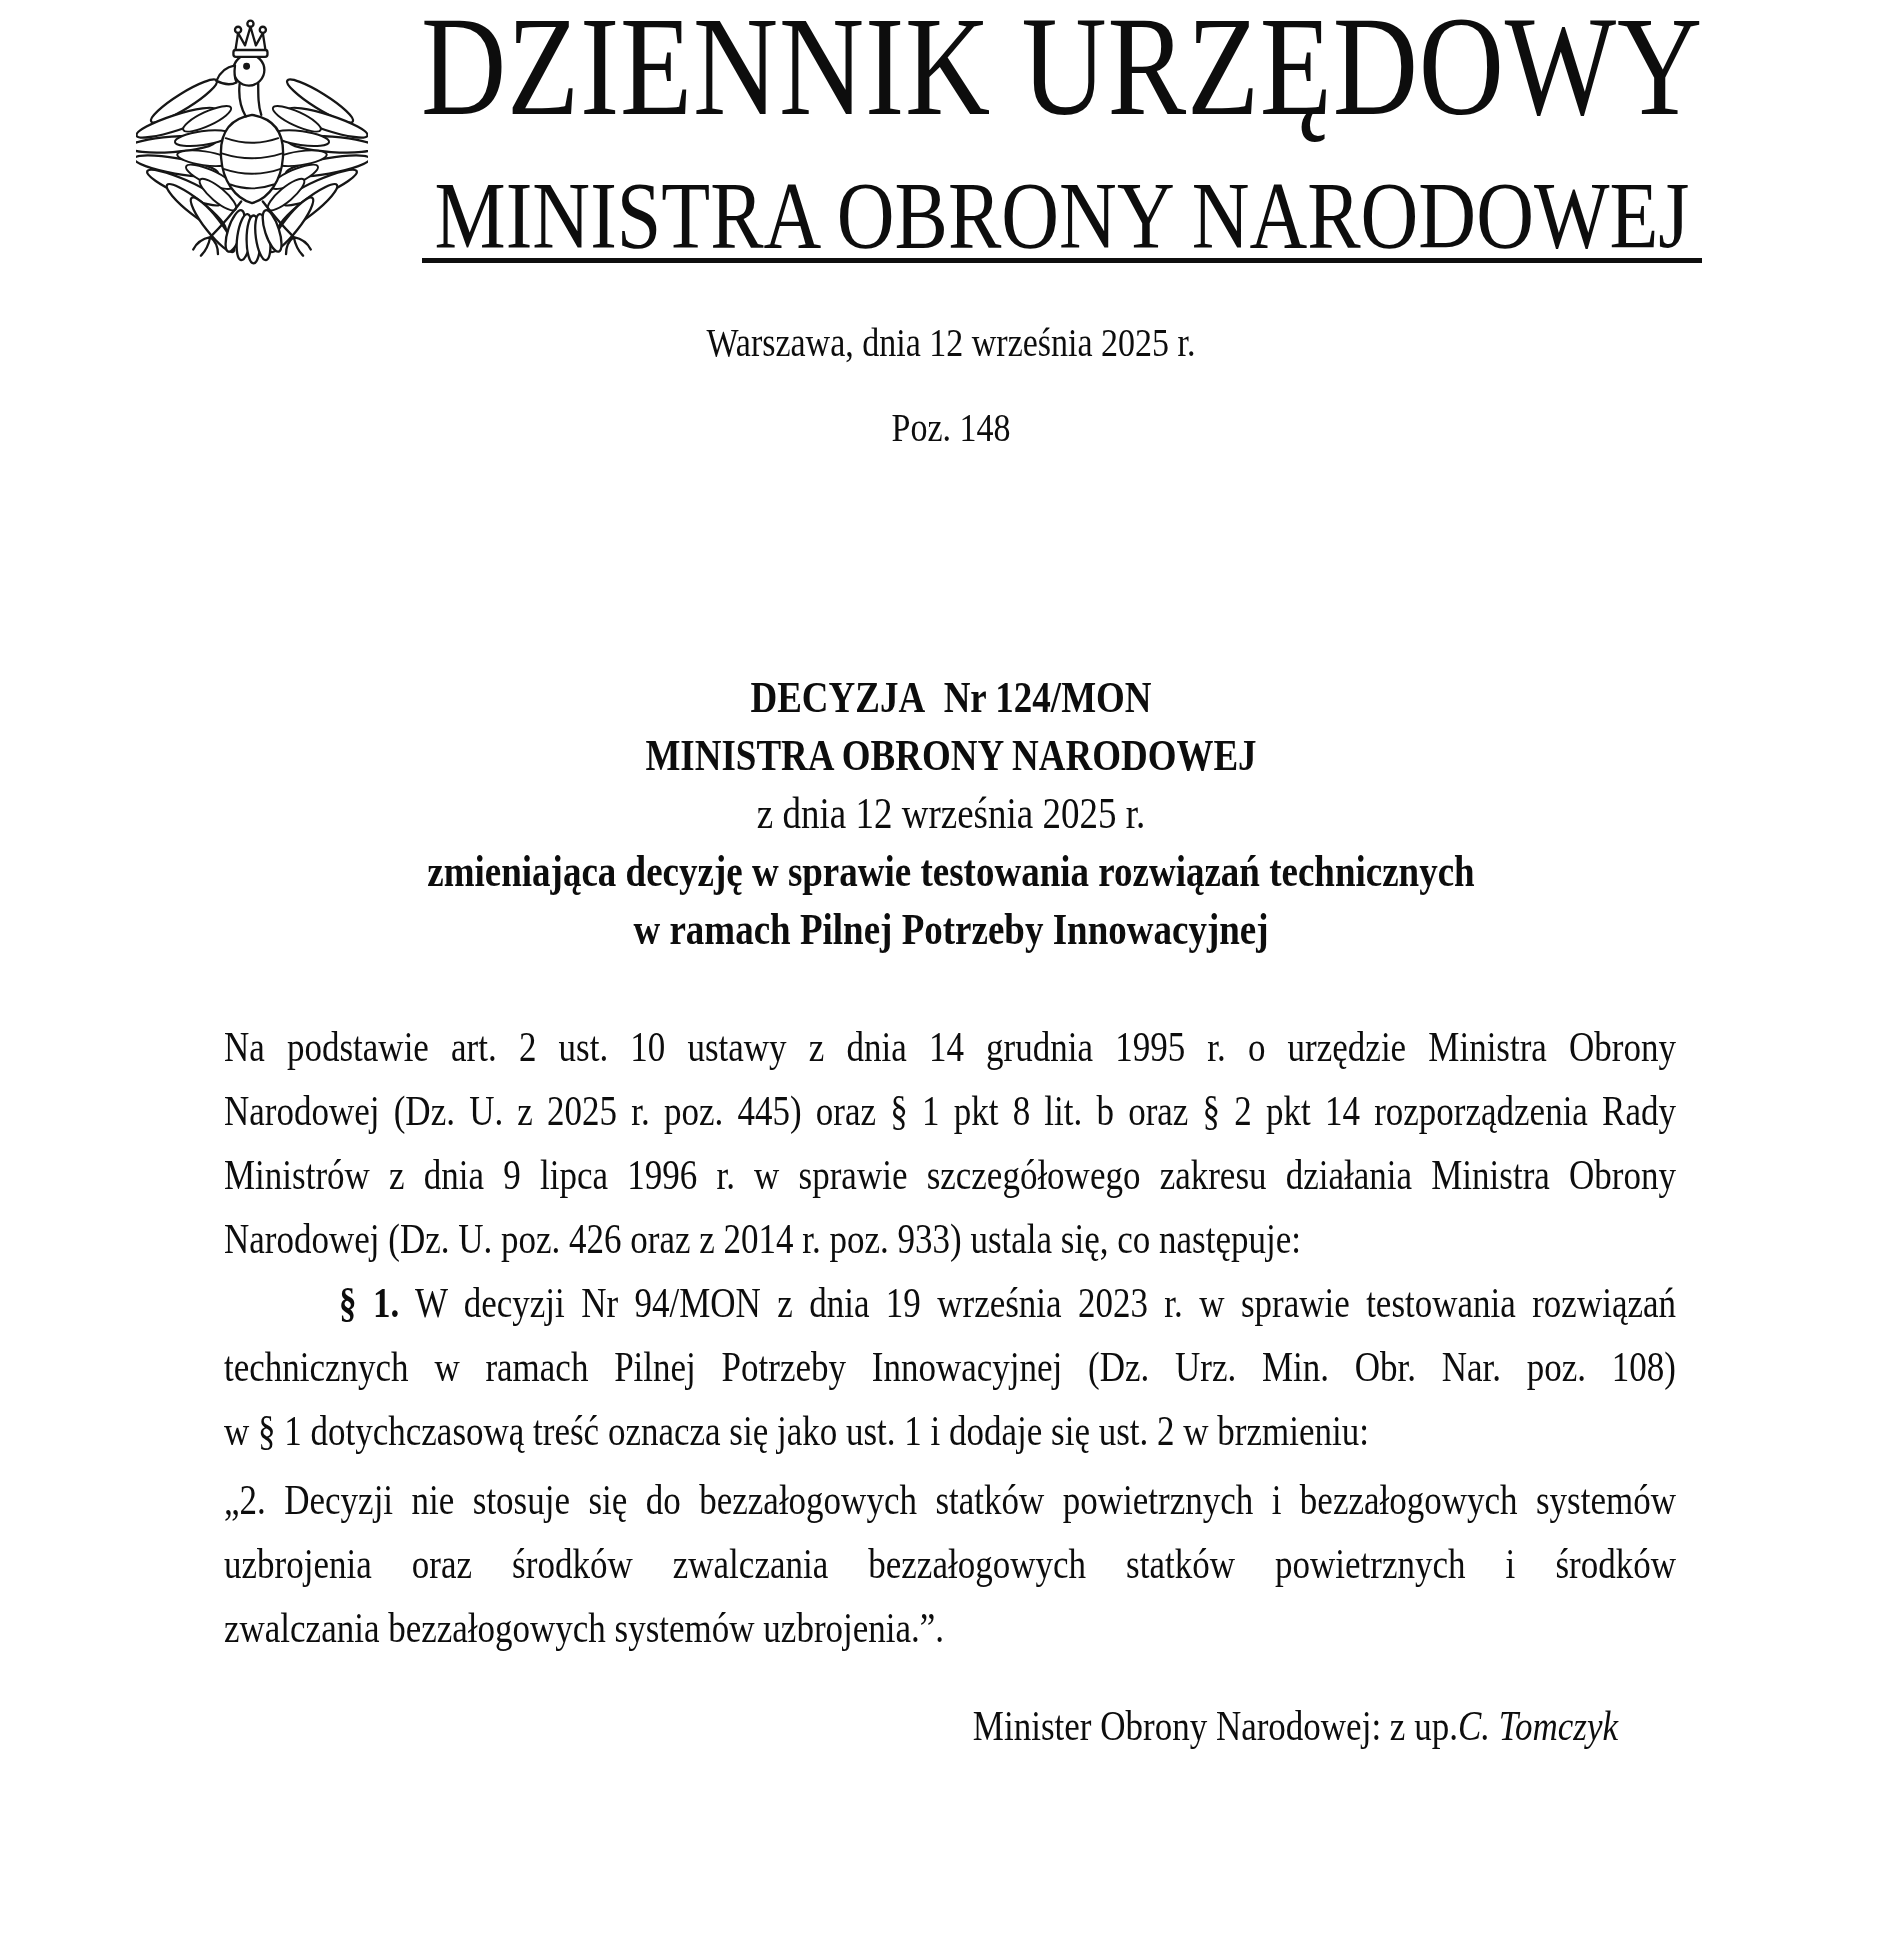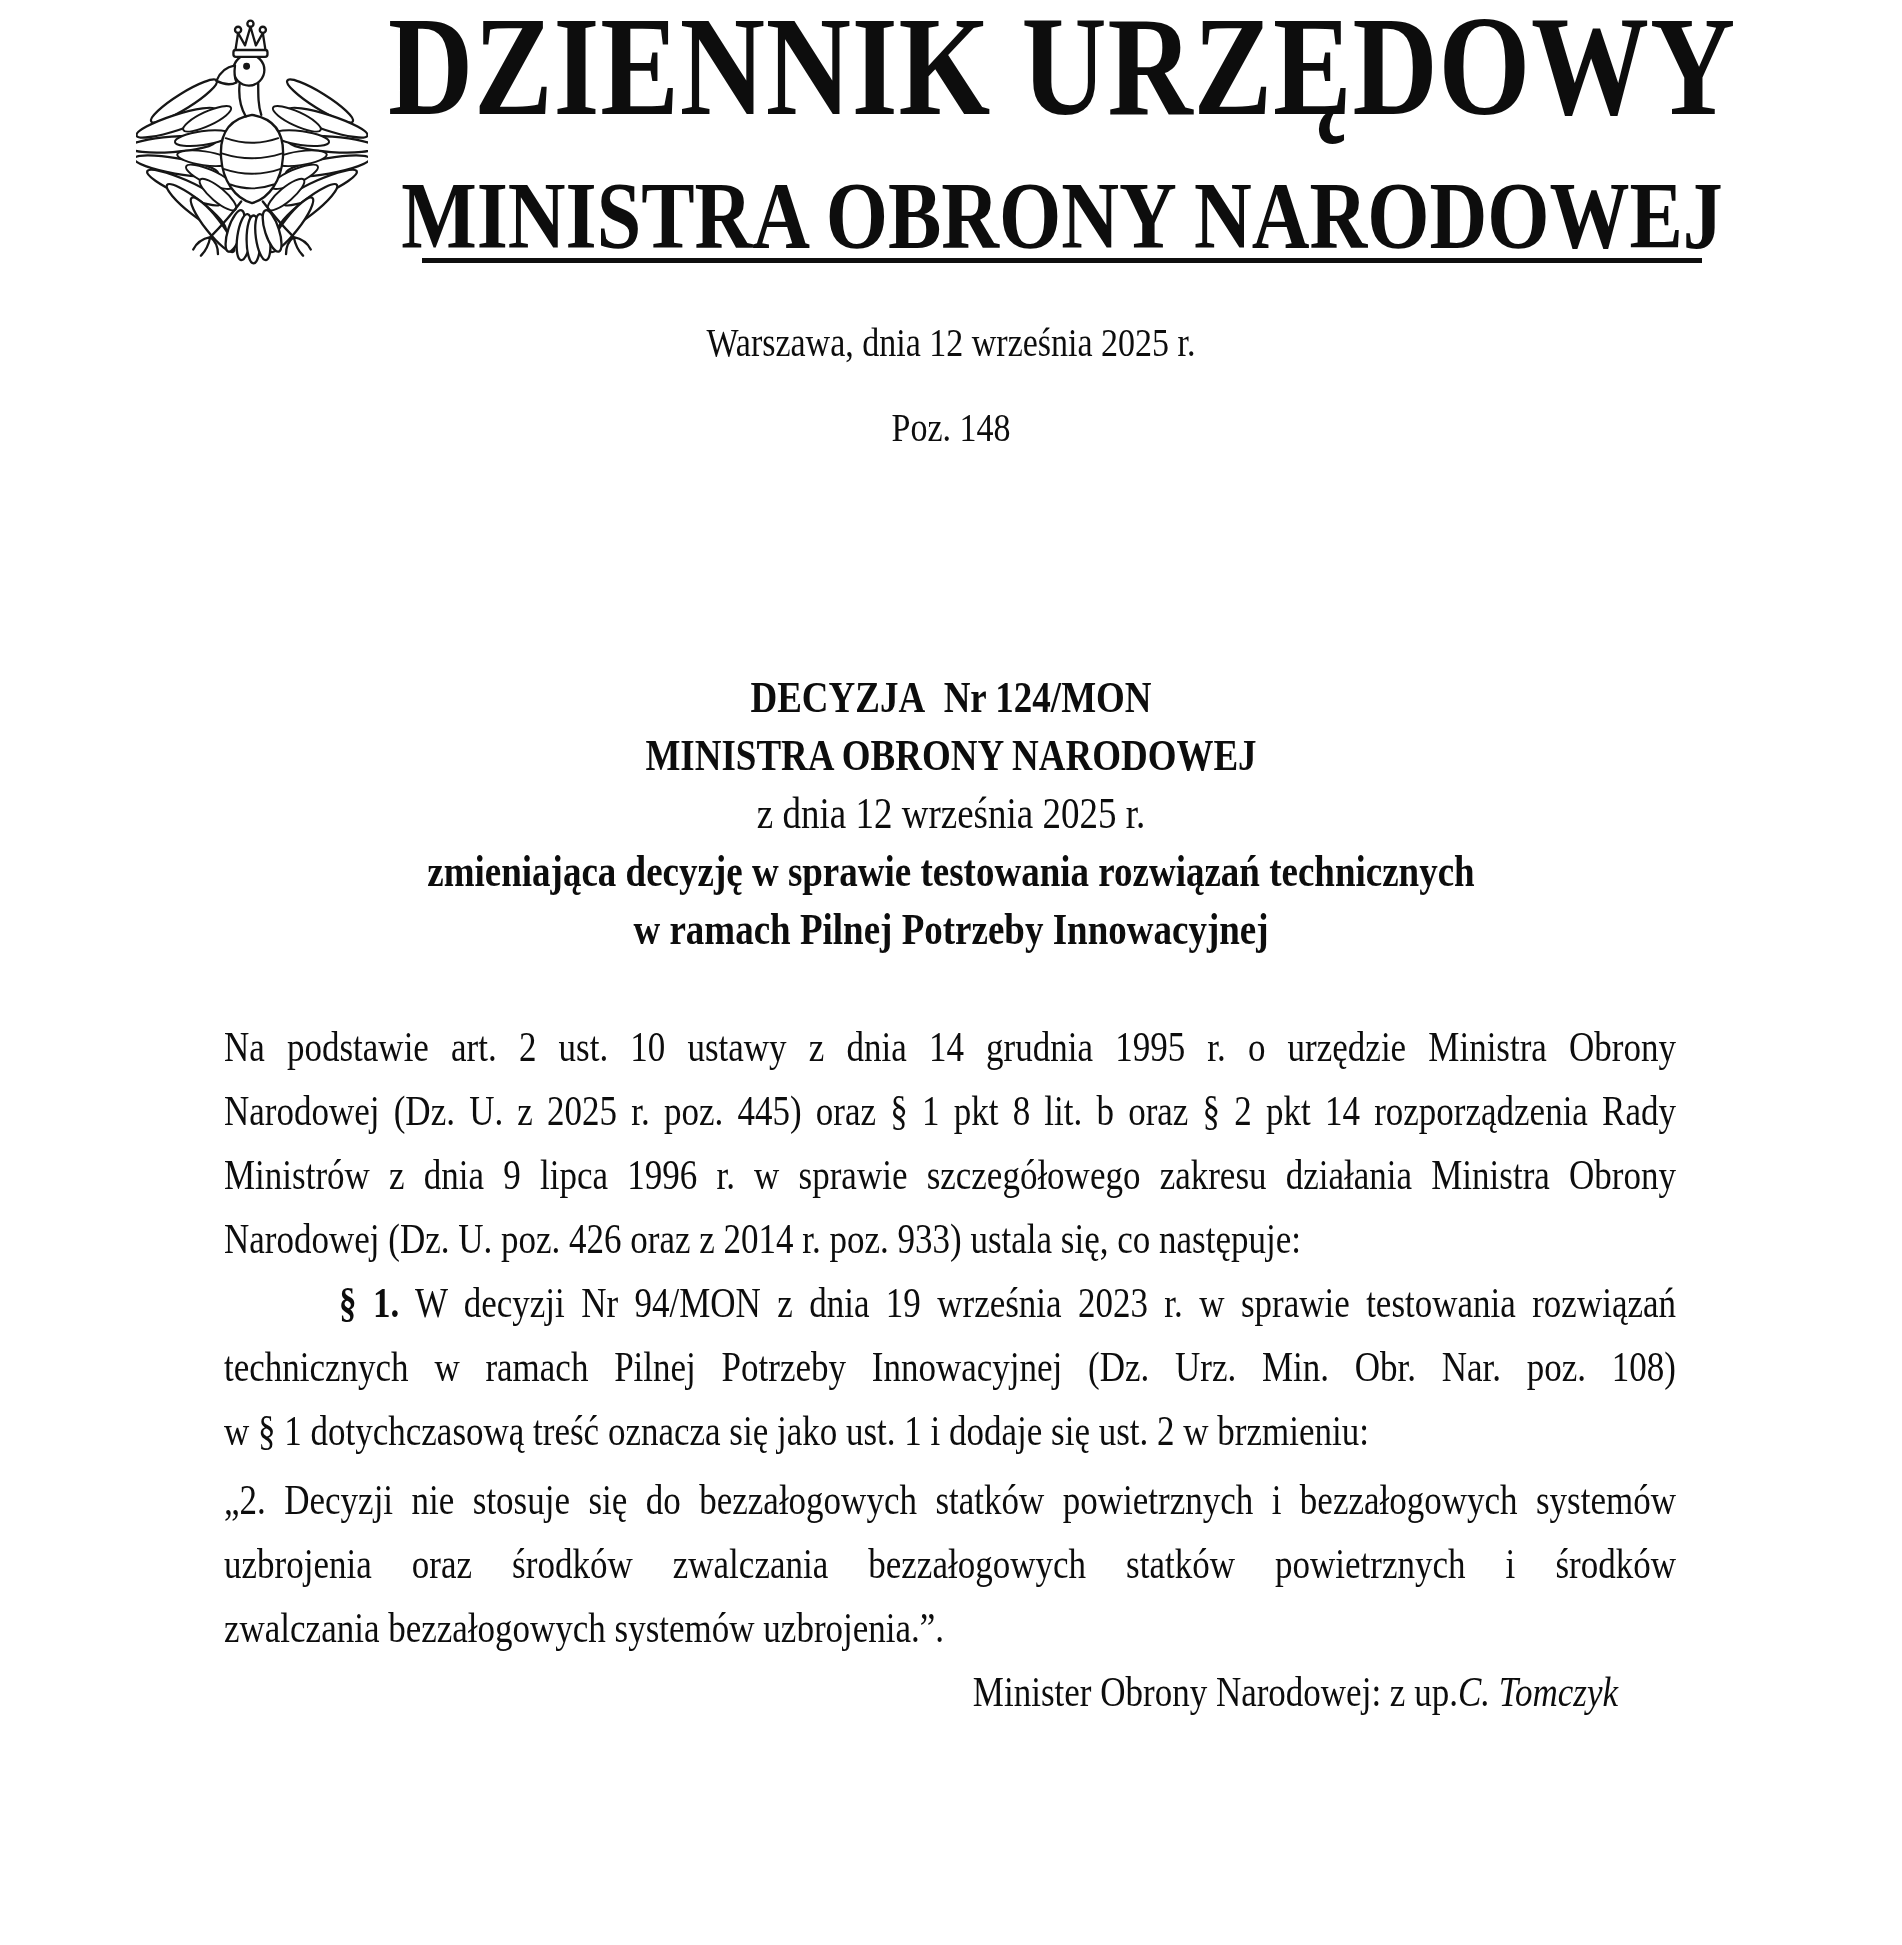--- a/index.html
+++ b/index.html
@@ -9,42 +9,42 @@
     background: #ffffff;
     color: #0d0d0d;
     font-family: "Liberation Serif", "DejaVu Serif", serif;
     position: relative;
     overflow: hidden;
   }
   .ln { transform: scaleY(1.2); transform-origin: 50% 55%; }
 
   
   #emblem { position: absolute; left: 136px; top: 14px; width: 232px; height: 256px; }
-  #masthead { position: absolute; left: 376px; top: 6.1px; width: 1372px; text-align: center; font-weight: bold; }
+  #masthead { position: absolute; left: 376px; top: 6.1px; width: 1372px; text-align: center; }
   .m1 { font-size: 118px; line-height: 123px; white-space: nowrap; letter-spacing: 0.8px; }
   .m2 { position: absolute; left: 0; right: 0; top: 168px; font-size: 80px; line-height: 84px; white-space: nowrap; }
   #masthead-rule { position: absolute; left: 422px; top: 258px; width: 1280px; height: 5.4px; background: #0f0f0f; }
 
   
   #dateline { position: absolute; left: 0; width: 1902px; top: 320px; text-align: center; font-size: 34px; line-height: 46px; }
   #poz      { position: absolute; left: 0; width: 1902px; top: 405px; text-align: center; font-size: 34px; line-height: 46px; }
 
   
   #act-title { position: absolute; left: 0; width: 1902px; top: 669px; text-align: center; font-size: 37px; line-height: 58px; }
   .b { font-weight: bold; }
 
   
   #doc { position: absolute; left: 224px; top: 1016px; width: 1452px; font-size: 35px; line-height: 64px; }
   .jl { text-align: justify; text-align-last: justify; }
   .ll { text-align: left; }
   .indent { padding-left: 115px; }
   #sec1 { }
   #quote { margin-top: 4.6px; }
   #sec2 { margin-top: 28px; }
-  #signature { text-align: right; padding-right: 58px; }
+  #signature { margin-top: 34px; text-align: right; padding-right: 58px; }
   #signature i { font-style: italic; }
 
   svg { display: block; width: 100%; height: 100%; }
 </style>
 </head>
 <body>
 
 <div id="emblem">
   <svg viewBox="0 0 300 330">
     <g fill="#ffffff" stroke="#161616" stroke-width="3" stroke-linecap="round" stroke-linejoin="round">

